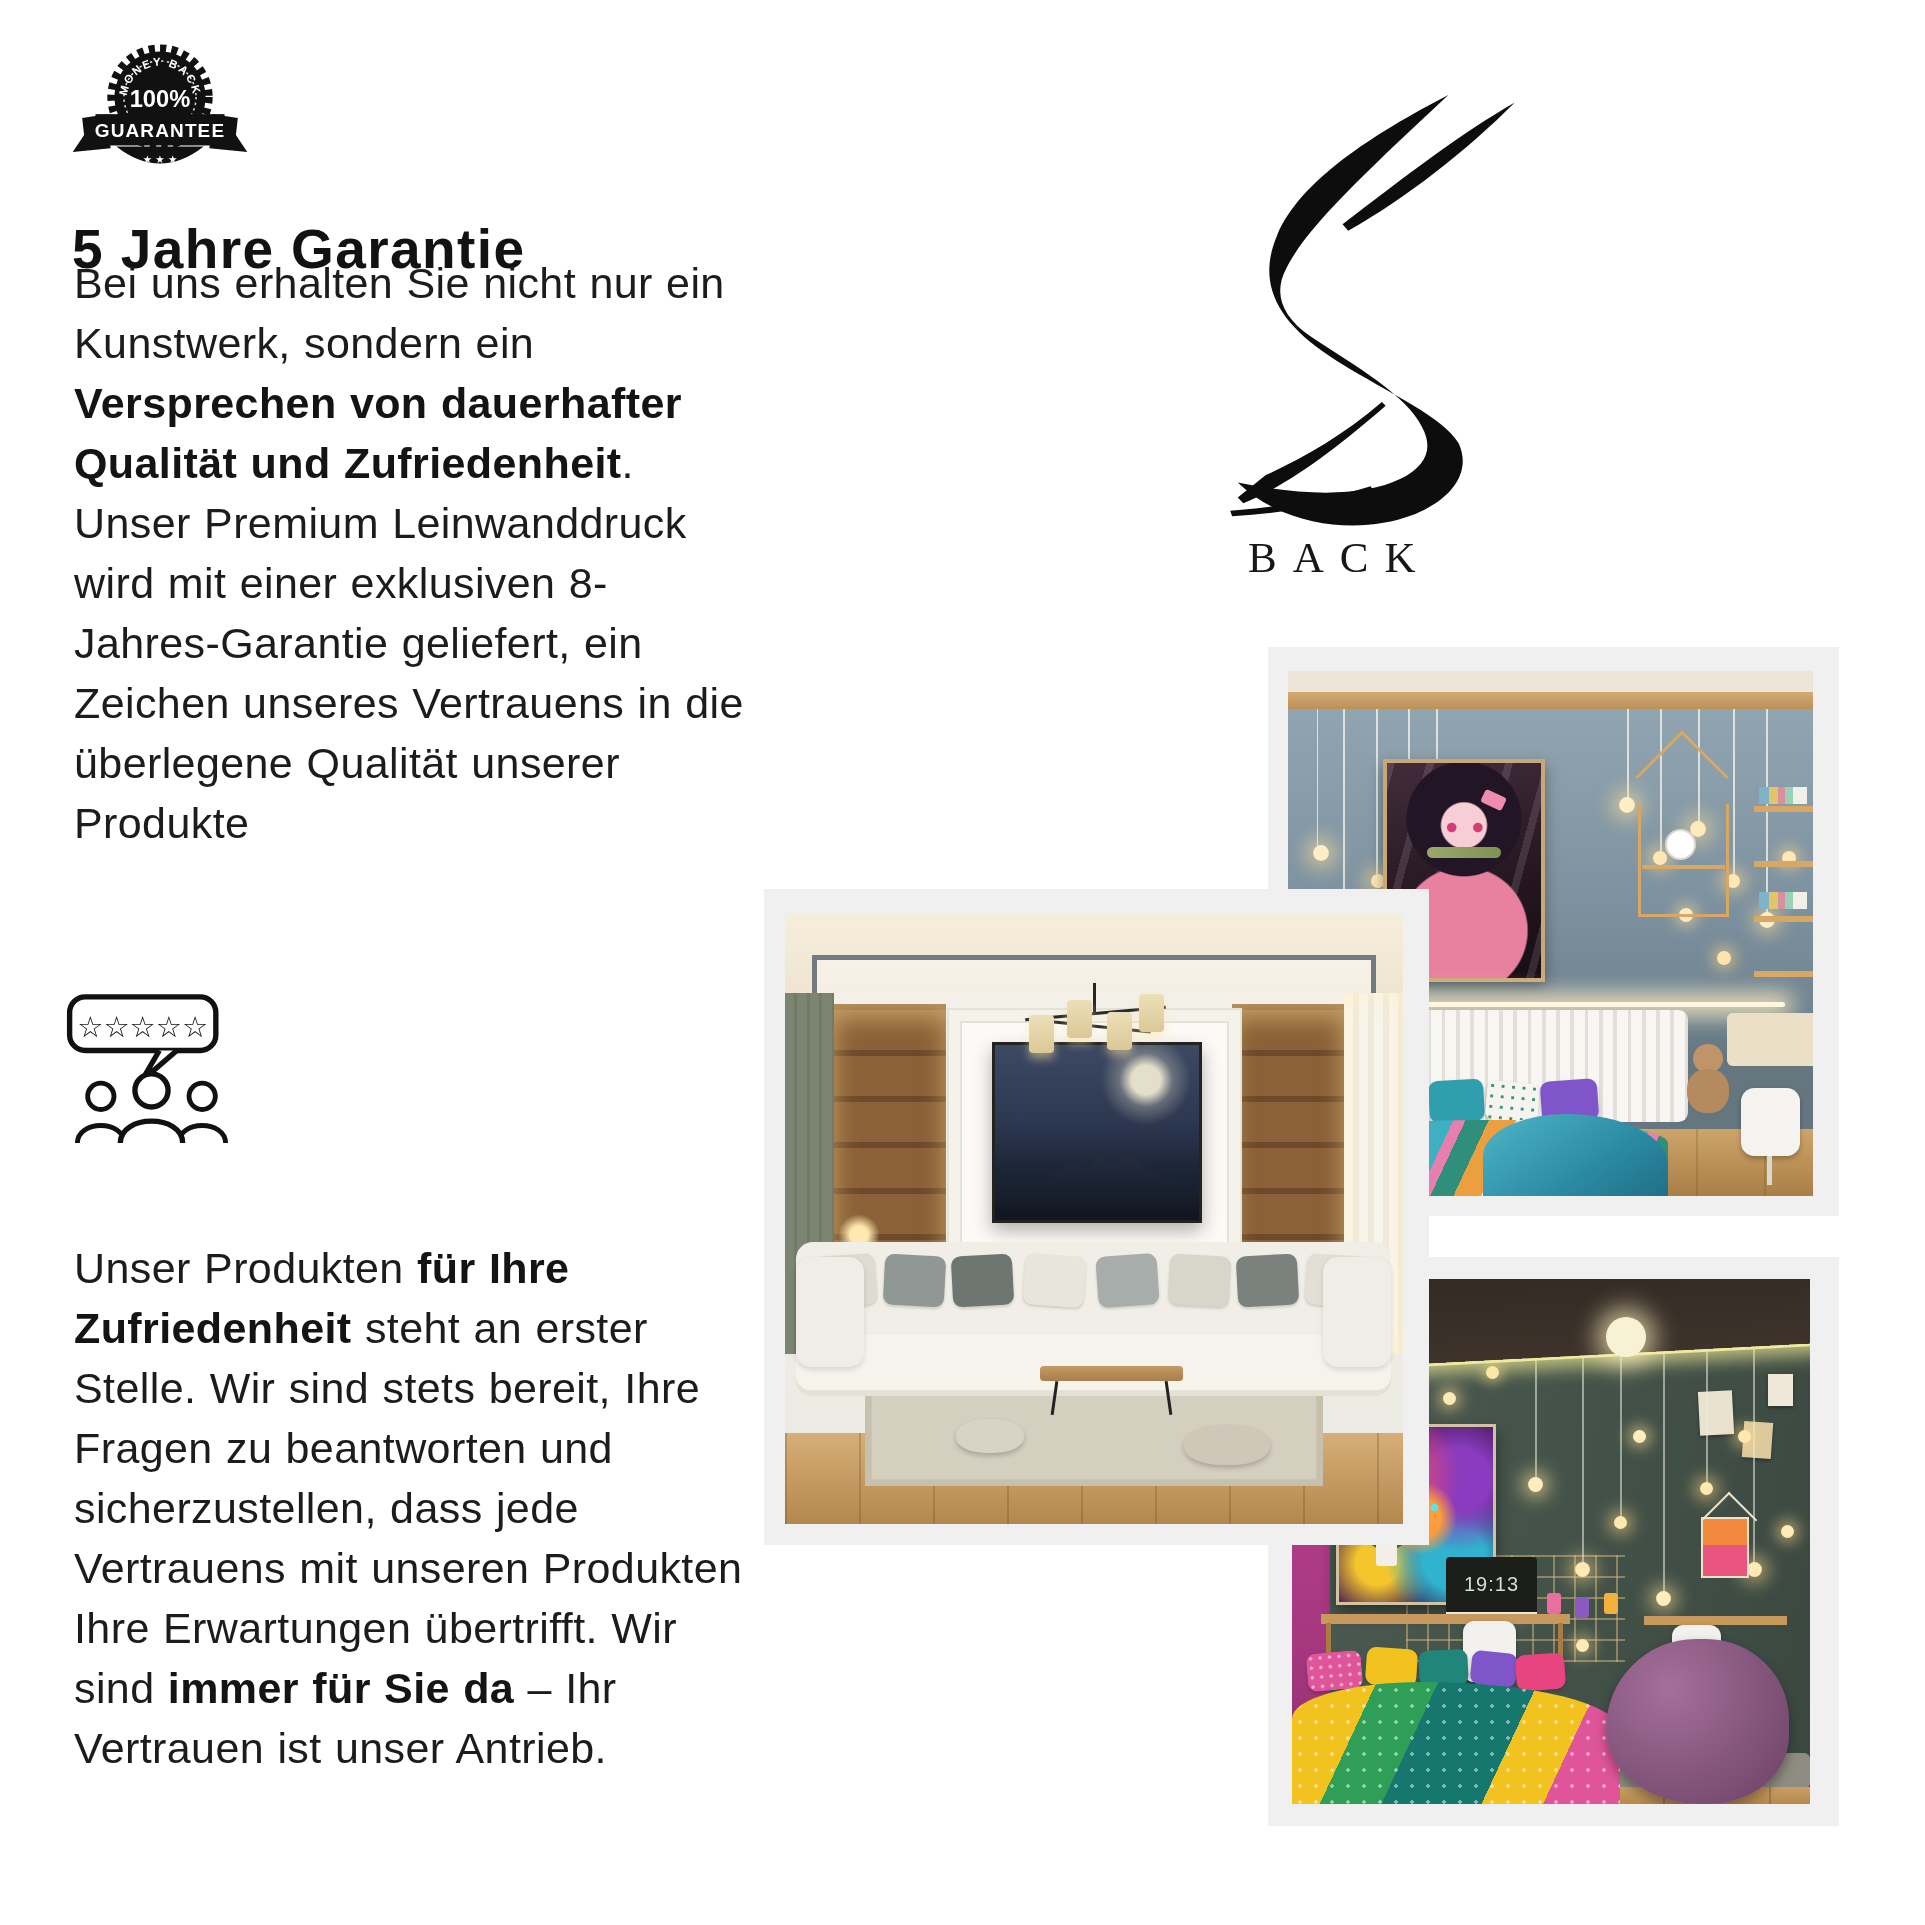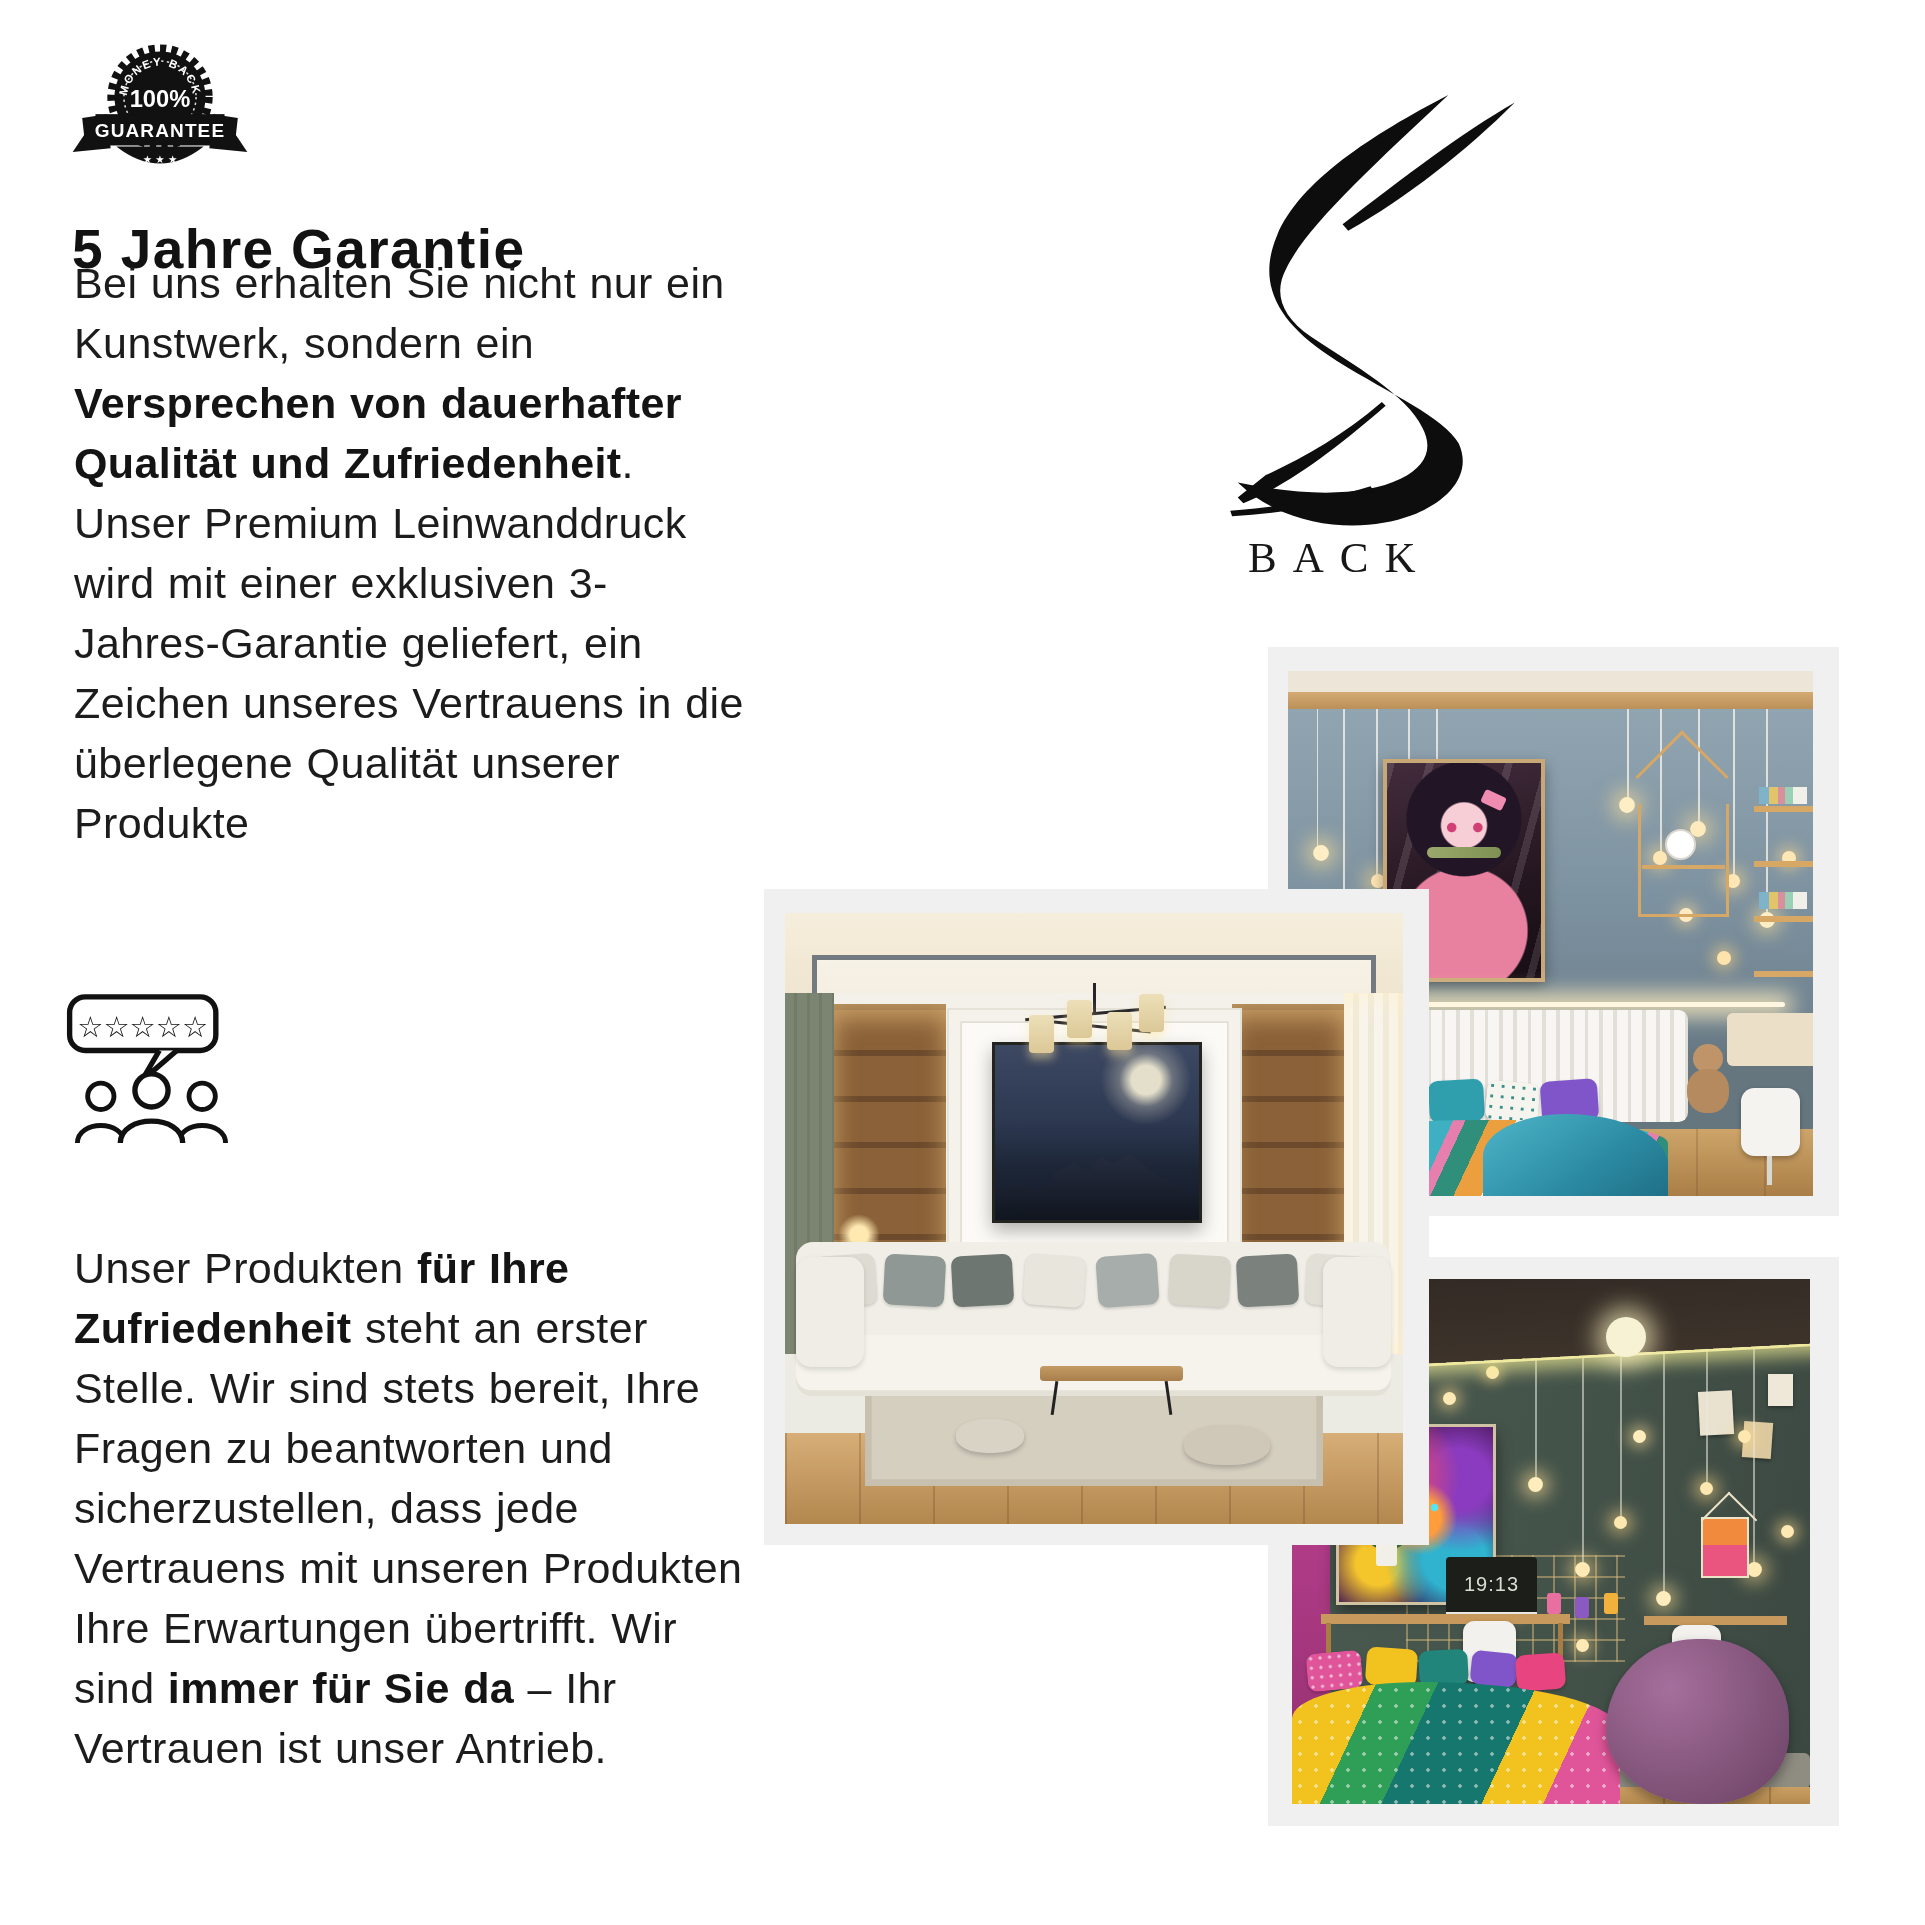--- a/index.html
+++ b/index.html
@@ -218,21 +218,21 @@
     </text>
     <text x="98" y="74" text-anchor="middle" font-size="25" font-weight="bold" fill="#fff">100%</text>
     <polygon points="16,86 42,82 46,118 6,122 18,104" fill="#111"></polygon>
     <polygon points="180,86 154,82 150,118 190,122 178,104" fill="#111"></polygon>
     <rect x="30" y="82" width="136" height="33" fill="#111"></rect>
     <text x="98" y="106" text-anchor="middle" font-size="20" font-weight="bold" fill="#fff" letter-spacing="1.2">GUARANTEE</text>
     <text x="98" y="134" text-anchor="middle" font-size="11" fill="#fff" class="starfont">★ ★ ★</text>
   </svg>
 
   <h1 class="heading" id="h-garantie">5 Jahre Garantie</h1>
-  <p class="bodytext" id="p-garantie"><span>Bei uns erhalten Sie nicht nur ein Kunstwerk, sondern ein </span><b>Versprechen von dauerhafter Qualität und Zufriedenheit</b><span>. Unser Premium Leinwanddruck wird mit einer exklusiven 3-Jahres-Garantie geliefert, ein Zeichen unseres Vertrauens in die überlegene Qualität unserer Produkte</span></p>
+  <p class="bodytext" id="p-garantie"><span>Bei uns erhalten Sie nicht nur ein Kunstwerk, sondern ein </span><b>Versprechen von dauerhafter Qualität und Zufriedenheit</b><span>. Unser Premium Leinwanddruck wird mit einer exklusiven 8-Jahres-Garantie geliefert, ein Zeichen unseres Vertrauens in die überlegene Qualität unserer Produkte</span></p>
 
   <svg class="abs review-icon" viewBox="0 0 176 158">
     <rect x="4" y="4" width="150" height="55" rx="16" fill="#fff" stroke="#111" stroke-width="5.5"></rect>
     <text x="79" y="45" text-anchor="middle" font-size="30" fill="#111" class="starfont">☆☆☆☆☆</text>
     <path d="M 96,59 L 78,90 L 114,59" fill="#fff" stroke="#111" stroke-width="5.5" stroke-linejoin="round"></path>
     <circle cx="36" cy="106" r="13.5" fill="#fff" stroke="#111" stroke-width="5"></circle>
     <path d="M 12,154 C 12,130 60,130 60,154" fill="#fff" stroke="#111" stroke-width="5"></path>
     <circle cx="140" cy="106" r="13.5" fill="#fff" stroke="#111" stroke-width="5"></circle>
     <path d="M 116,154 C 116,130 164,130 164,154" fill="#fff" stroke="#111" stroke-width="5"></path>
     <circle cx="88" cy="100" r="17" fill="#fff" stroke="#111" stroke-width="5.5"></circle>

